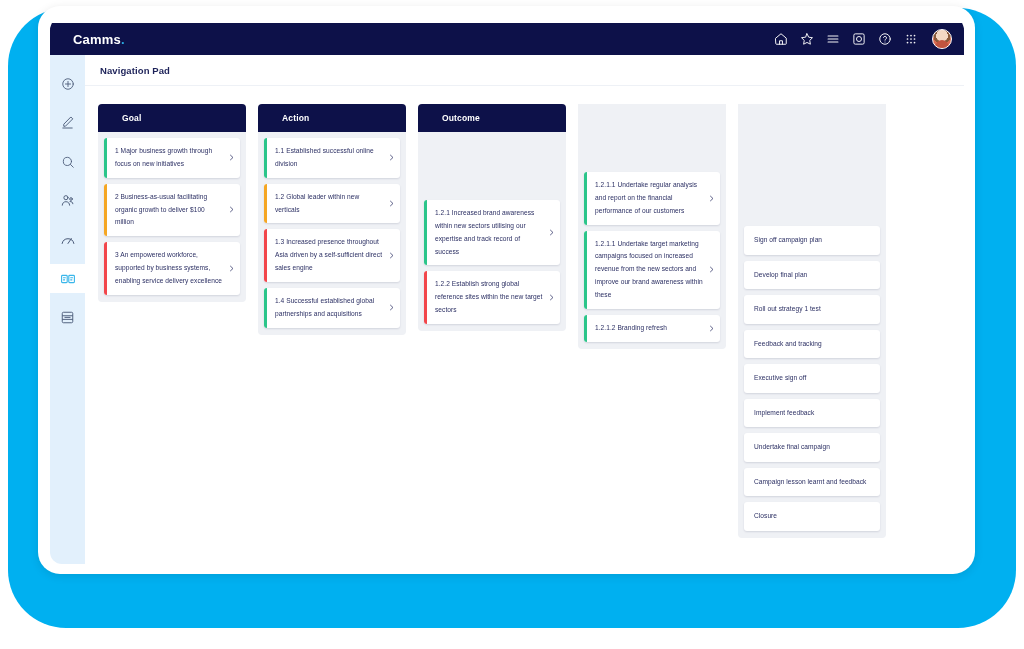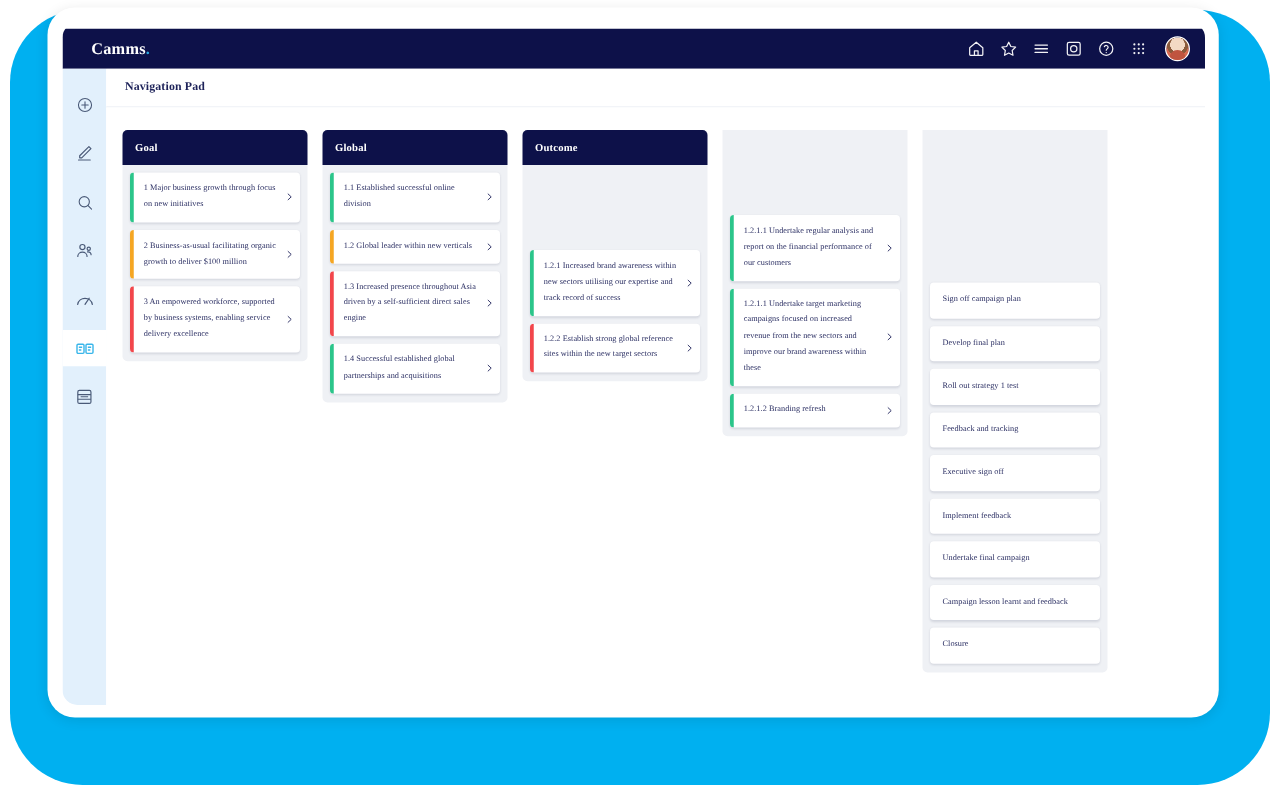--- a/index.html
+++ b/index.html
@@ -10,21 +10,20 @@
     overflow: hidden;
     background: #ffffff;
     font-family: "Liberation Sans", "DejaVu Sans", sans-serif;
   }
 
   #stage {
     position: relative;
     width: 1024px;
     height: 649px;
     background: #ffffff;
-    font-family: Liberation Serif, serif;
   }
 
   
   .device-frame {
     position: absolute;
     left: 8px;
     top: 8px;
     width: 1008px;
     height: 620px;
     background: #00b0f0;
@@ -168,21 +167,21 @@
     display: flex;
     flex-direction: column;
   }
 
   .col-head {
     height: 28px;
     background: #0d1149;
     border-radius: 4px 4px 0 0;
     display: flex;
     align-items: center;
-    padding-left: 10px;
+    padding-left: 24px;
     color: #ffffff;
     font-size: 8.5px;
     font-weight: 700;
     letter-spacing: 0.15px;
   }
 
   .col-body {
     background: #eff1f5;
     border-radius: 0 0 4px 4px;
     padding: 6px 6px 7px 6px;
@@ -377,21 +376,21 @@
                 <div class="chev">
                   <svg width="7" height="9" viewBox="0 0 24 24" fill="none" stroke="currentColor" stroke-width="2.6" stroke-linecap="round" stroke-linejoin="round">
                     <path d="m8.5 4 8.5 8-8.5 8"></path>
                   </svg>
                 </div>
               </div>
             </div>
           </div>
         </div>
         <div class="column">
-          <div class="col-head">Global</div>
+          <div class="col-head">Action</div>
           <div class="col-body">
             <div class="card">
               <div class="card-bar" style="background: rgb(43, 197, 138);"></div>
               <div class="card-inner">
                 <div class="card-text">1.1 Established successful online division</div>
                 <div class="chev">
                   <svg width="7" height="9" viewBox="0 0 24 24" fill="none" stroke="currentColor" stroke-width="2.6" stroke-linecap="round" stroke-linejoin="round">
                     <path d="m8.5 4 8.5 8-8.5 8"></path>
                   </svg>
                 </div>

